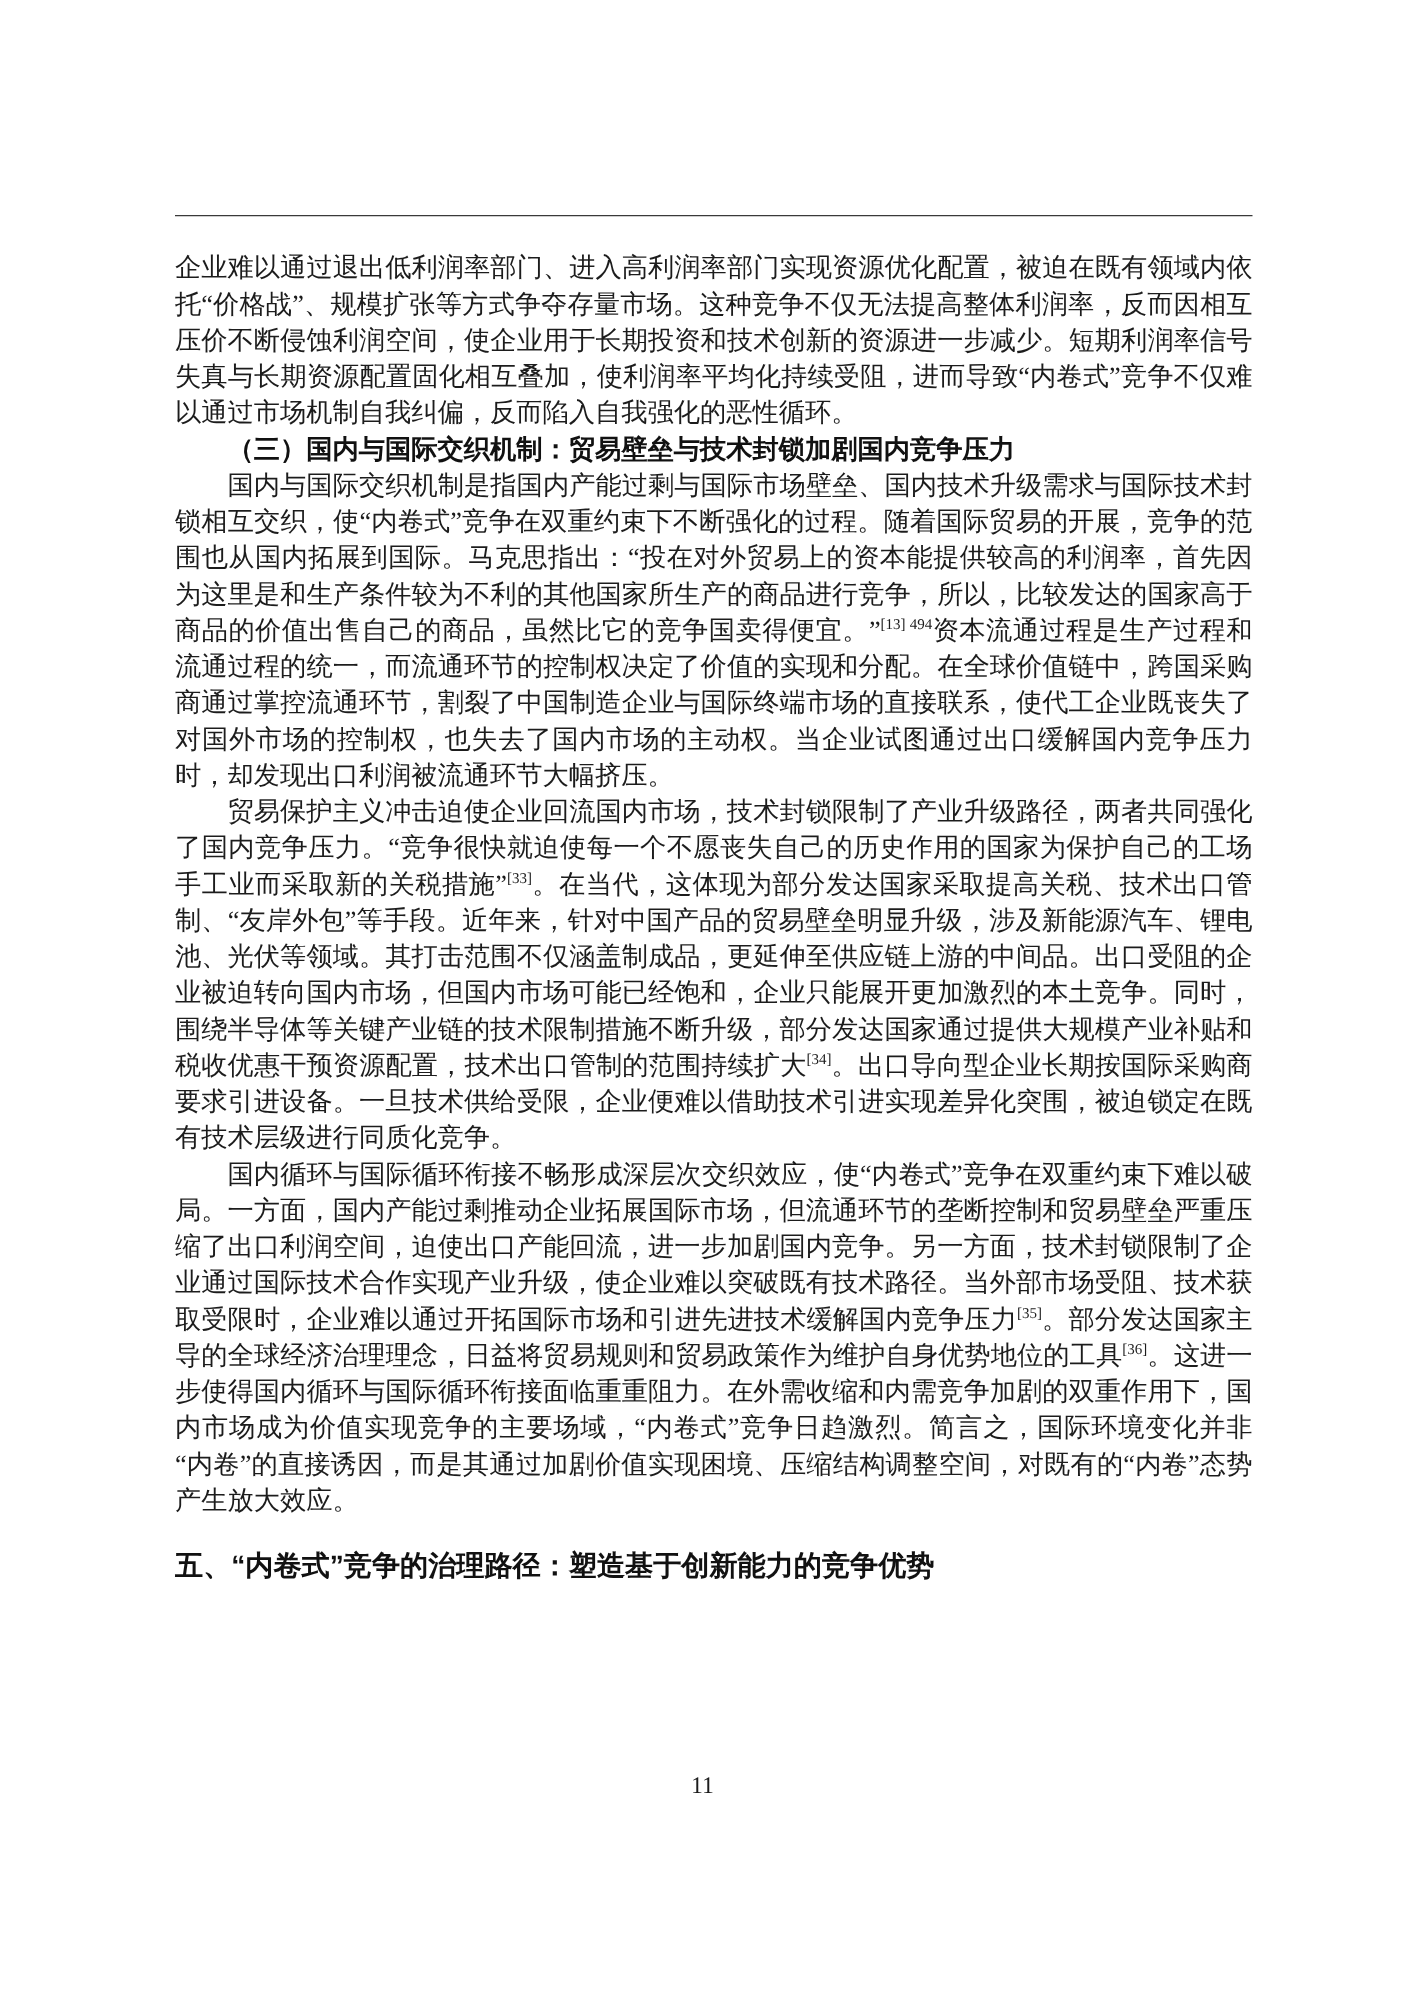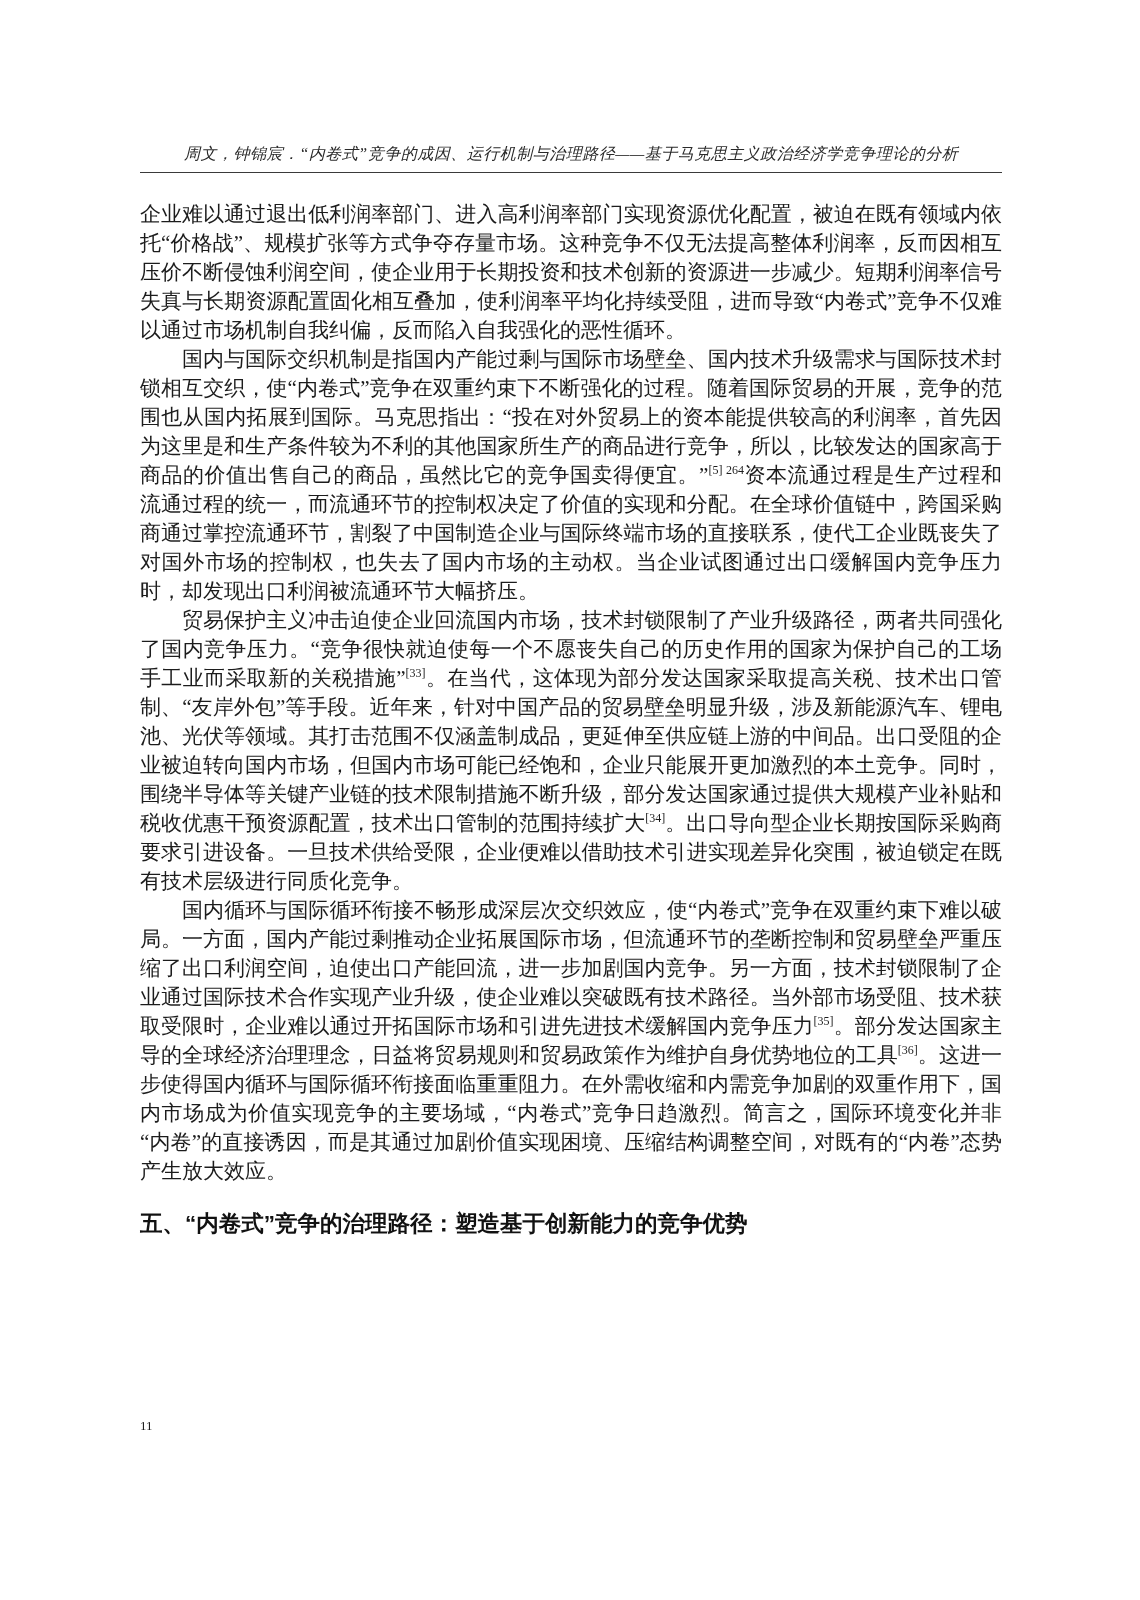--- a/index.html
+++ b/index.html
@@ -76,42 +76,42 @@
     line-height: 32px;
     text-align: left;
     text-indent: 0;
     color: #111111;
   }
   .page-number {
     position: absolute;
     top: 1418px;
     left: 140px;
     width: 862px;
-    text-align: left;
-    font-size: 13px;
+    text-align: center;
+    font-size: 19px;
     color: #1c1c1c;
     padding-right: 18px;
     box-sizing: border-box;
   }
 </style>
 </head>
 <body>
 
 <div class="page">
 
-  <div class="running-head">周文，钟锦宸．“内卷式”竞争的成因、运行机制与治理路径——基于马克思主义政治经济学竞争理论的分析</div>
 
   <div class="head-rule"></div>
 
   <div class="content">
 
     <p class="body-par no-indent">企业难以通过退出低利润率部门、进入高利润率部门实现资源优化配置，被迫在既有领域内依托“价格战”、规模扩张等方式争夺存量市场。这种竞争不仅无法提高整体利润率，反而因相互压价不断侵蚀利润空间，使企业用于长期投资和技术创新的资源进一步减少。短期利润率信号失真与长期资源配置固化相互叠加，使利润率平均化持续受阻，进而导致“内卷式”竞争不仅难以通过市场机制自我纠偏，反而陷入自我强化的恶性循环。</p>
 
+    <h3 class="subsection-heading">（三）国内与国际交织机制：贸易壁垒与技术封锁加剧国内竞争压力</h3>
 
-    <p class="body-par">国内与国际交织机制是指国内产能过剩与国际市场壁垒、国内技术升级需求与国际技术封锁相互交织，使“内卷式”竞争在双重约束下不断强化的过程。随着国际贸易的开展，竞争的范围也从国内拓展到国际。马克思指出：“投在对外贸易上的资本能提供较高的利润率，首先因为这里是和生产条件较为不利的其他国家所生产的商品进行竞争，所以，比较发达的国家高于商品的价值出售自己的商品，虽然比它的竞争国卖得便宜。”<sup>[5] 264</sup>资本流通过程是生产过程和流通过程的统一，而流通环节的控制权决定了价值的实现和分配。在全球价值链中，跨国采购商通过掌控流通环节，割裂了中国制造企业与国际终端市场的直接联系，使代工企业既丧失了对国外市场的控制权，也失去了国内市场的主动权。当企业试图通过出口缓解国内竞争压力时，却发现出口利润被流通环节大幅挤压。</p>
+    <p class="body-par">国内与国际交织机制是指国内产能过剩与国际市场壁垒、国内技术升级需求与国际技术封锁相互交织，使“内卷式”竞争在双重约束下不断强化的过程。随着国际贸易的开展，竞争的范围也从国内拓展到国际。马克思指出：“投在对外贸易上的资本能提供较高的利润率，首先因为这里是和生产条件较为不利的其他国家所生产的商品进行竞争，所以，比较发达的国家高于商品的价值出售自己的商品，虽然比它的竞争国卖得便宜。”<sup>[13] 494</sup>资本流通过程是生产过程和流通过程的统一，而流通环节的控制权决定了价值的实现和分配。在全球价值链中，跨国采购商通过掌控流通环节，割裂了中国制造企业与国际终端市场的直接联系，使代工企业既丧失了对国外市场的控制权，也失去了国内市场的主动权。当企业试图通过出口缓解国内竞争压力时，却发现出口利润被流通环节大幅挤压。</p>
 
     <p class="body-par">贸易保护主义冲击迫使企业回流国内市场，技术封锁限制了产业升级路径，两者共同强化了国内竞争压力。“竞争很快就迫使每一个不愿丧失自己的历史作用的国家为保护自己的工场手工业而采取新的关税措施”<sup>[33]</sup>。在当代，这体现为部分发达国家采取提高关税、技术出口管制、“友岸外包”等手段。近年来，针对中国产品的贸易壁垒明显升级，涉及新能源汽车、锂电池、光伏等领域。其打击范围不仅涵盖制成品，更延伸至供应链上游的中间品。出口受阻的企业被迫转向国内市场，但国内市场可能已经饱和，企业只能展开更加激烈的本土竞争。同时，围绕半导体等关键产业链的技术限制措施不断升级，部分发达国家通过提供大规模产业补贴和税收优惠干预资源配置，技术出口管制的范围持续扩大<sup>[34]</sup>。出口导向型企业长期按国际采购商要求引进设备。一旦技术供给受限，企业便难以借助技术引进实现差异化突围，被迫锁定在既有技术层级进行同质化竞争。</p>
 
     <p class="body-par">国内循环与国际循环衔接不畅形成深层次交织效应，使“内卷式”竞争在双重约束下难以破局。一方面，国内产能过剩推动企业拓展国际市场，但流通环节的垄断控制和贸易壁垒严重压缩了出口利润空间，迫使出口产能回流，进一步加剧国内竞争。另一方面，技术封锁限制了企业通过国际技术合作实现产业升级，使企业难以突破既有技术路径。当外部市场受阻、技术获取受限时，企业难以通过开拓国际市场和引进先进技术缓解国内竞争压力<sup>[35]</sup>。部分发达国家主导的全球经济治理理念，日益将贸易规则和贸易政策作为维护自身优势地位的工具<sup>[36]</sup>。这进一步使得国内循环与国际循环衔接面临重重阻力。在外需收缩和内需竞争加剧的双重作用下，国内市场成为价值实现竞争的主要场域，“内卷式”竞争日趋激烈。简言之，国际环境变化并非“内卷”的直接诱因，而是其通过加剧价值实现困境、压缩结构调整空间，对既有的“内卷”态势产生放大效应。</p>
 
     <h2 class="section-heading">五、“内卷式”竞争的治理路径：塑造基于创新能力的竞争优势</h2>
 
 
   </div>
 

